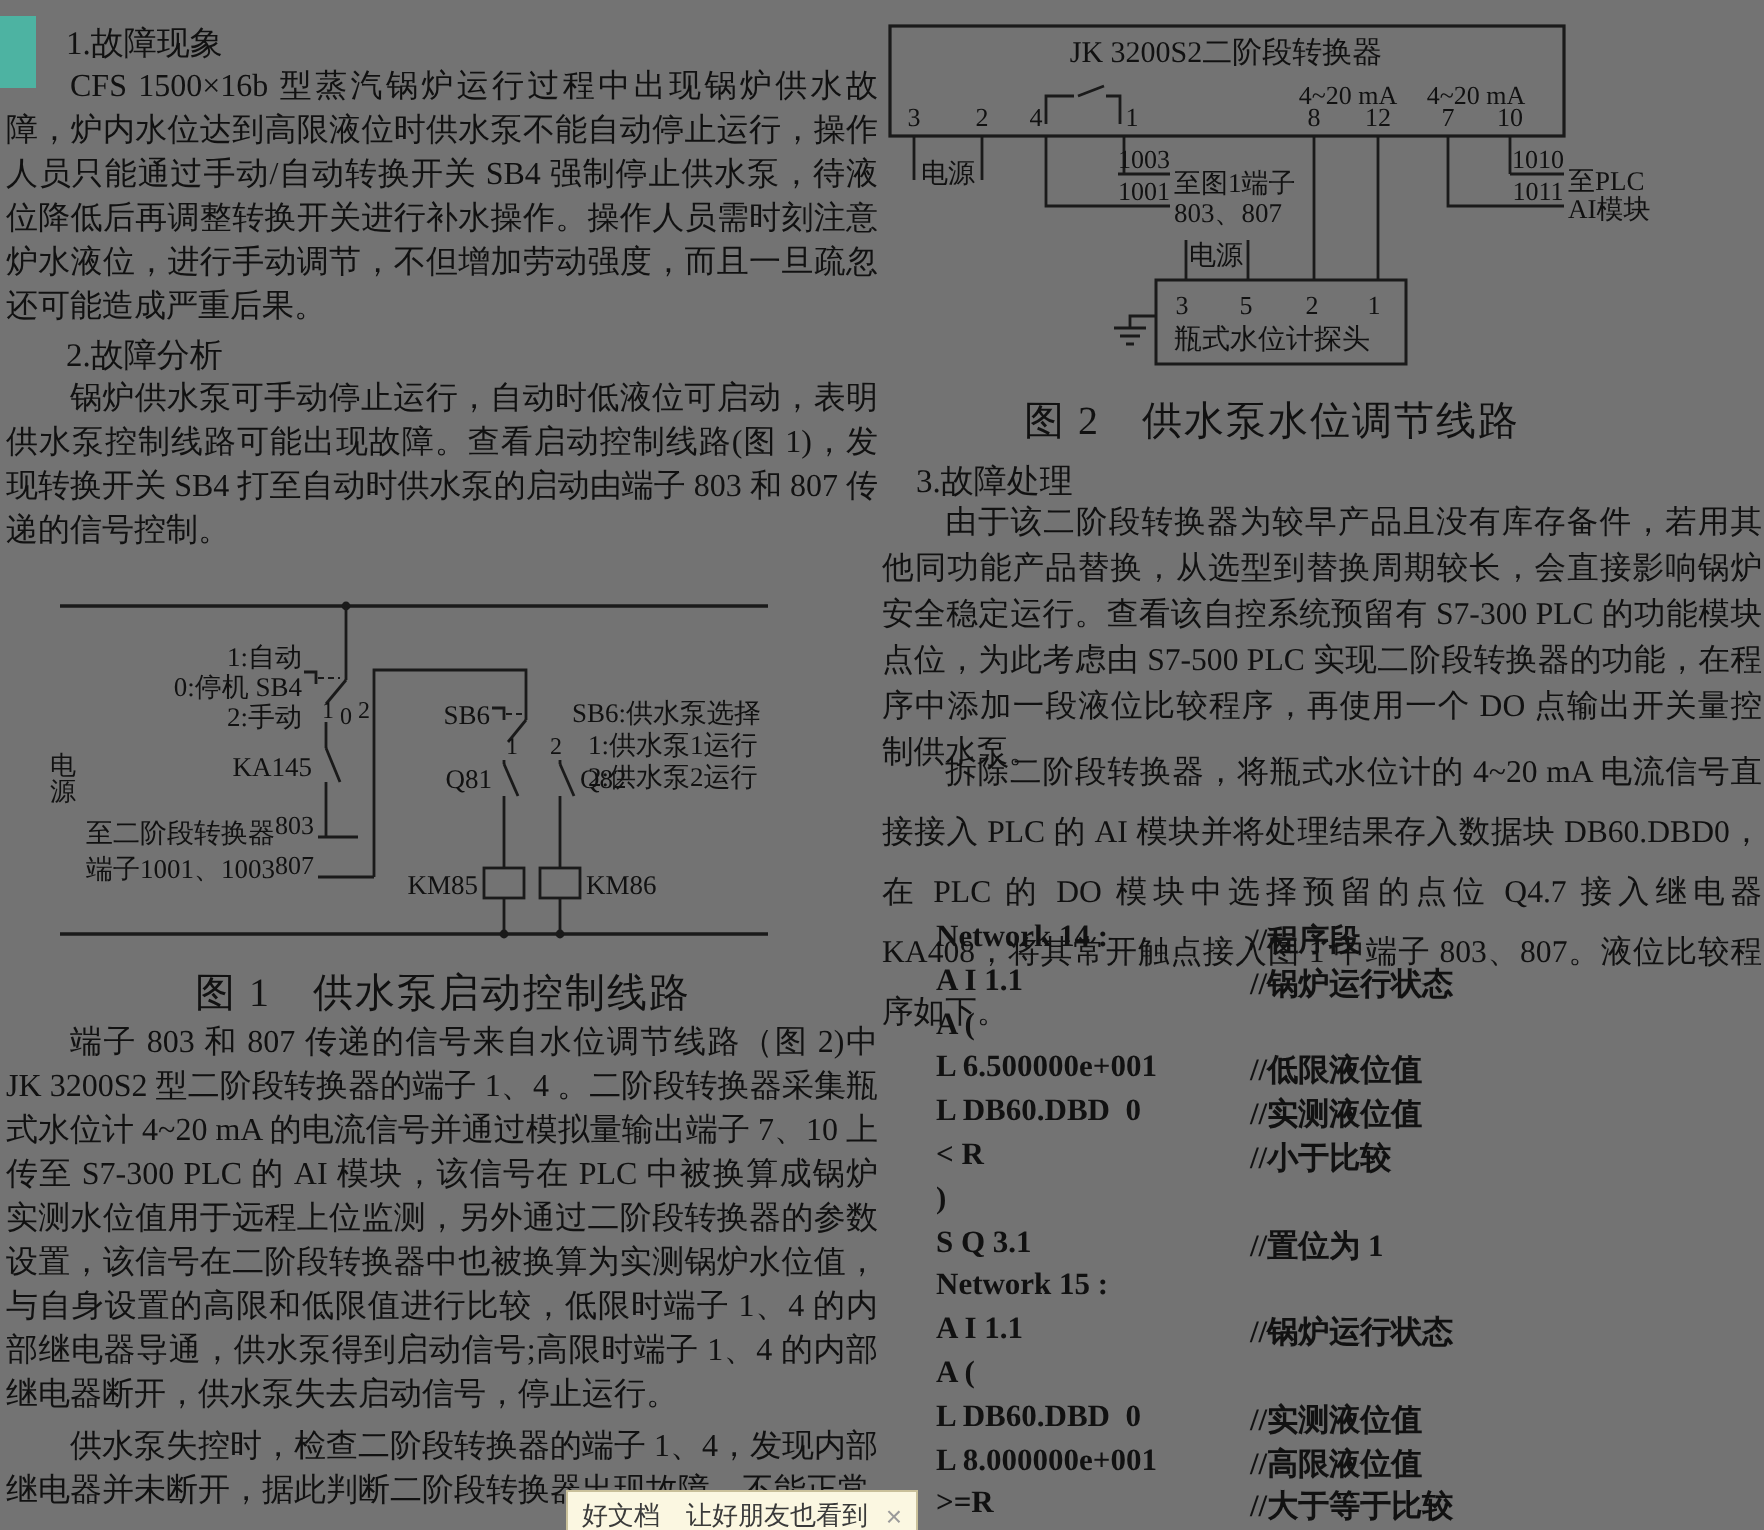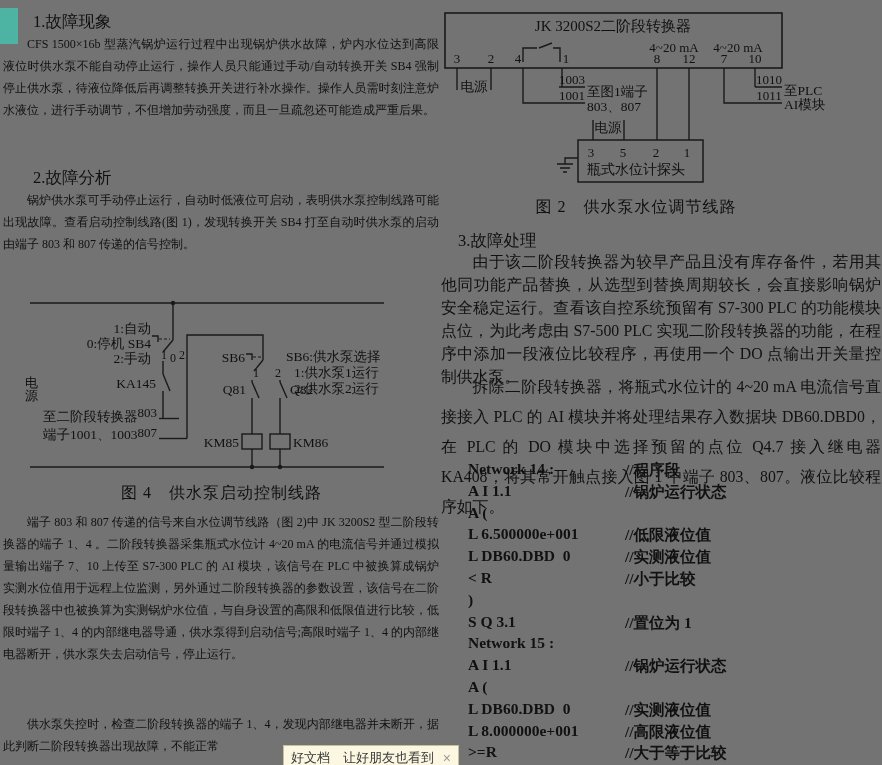--- a/index.html
+++ b/index.html
@@ -1,24 +1,24 @@
 <!DOCTYPE html>
 <html><head>
 <meta charset="utf-8">
 <style>
   html,body{margin:0;padding:0;background:#fff;}
   #page{position:relative;width:882px;height:765px;background:#737373;overflow:hidden;
         font-family:"Liberation Serif","DejaVu Serif",serif;color:#111;}
   .abs{position:absolute;}
   .heading{font-size:16.5px;white-space:nowrap;}
-  .para{font-size:12px;line-height:22px;text-align:justify;text-indent:2em;word-break:break-word;}
+  .para{font-size:16px;line-height:22px;text-align:justify;text-indent:2em;word-break:break-word;}
   .col-right .para{font-size:15.8px;}
   .rp1{line-height:23px;}
   .rp2{line-height:30px;}
-  .fig-caption{font-size:16px;text-align:center;letter-spacing:1px;}
+  .fig-caption{font-size:20px;text-align:center;letter-spacing:1px;}
   svg text{fill:#111;font-family:"Liberation Serif","DejaVu Serif",serif;}
   svg .w{stroke:#1a1a1a;stroke-width:1.4;fill:none;}
   svg .wb{stroke:#1a1a1a;stroke-width:1.7;fill:none;}
   svg .dash{stroke:#1a1a1a;stroke-width:1.1;fill:none;stroke-dasharray:3 2;}
   svg .dot{fill:#1a1a1a;}
   .t13{font-size:13px;} .t135{font-size:13.5px;} .t12{font-size:12px;} .t14{font-size:14px;} .t15{font-size:15px;}
   .corner{position:absolute;left:0;top:8px;width:18px;height:36px;}
   .code-row{position:relative;height:21.8px;font-weight:bold;}
   .code-row .ci{position:absolute;left:27px;top:0;font-size:15.5px;white-space:pre;}
   .code-row .cm{position:absolute;left:184px;top:0;font-size:15.5px;white-space:pre;}
@@ -92,21 +92,21 @@
     <text class="t135" text-anchor="end" x="236" y="157">KM85</text>
 
     <path class="w" d="M277,90 V92"></path>
     <path class="w" d="M277,92 L284,108"></path>
     <path class="w" d="M277,108 V144"></path>
     <rect class="w" x="267" y="144" width="20" height="15"></rect>
     <path class="w" d="M277,159 V177"></path>
     <text class="t135" x="287" y="104">Q82</text>
     <text class="t135" x="290" y="157">KM86</text>
   </svg>
-  <div class="abs fig-caption" style="left:3px;top:483px;width:437px;">图 4　供水泵启动控制线路</div>
+  <div class="abs fig-caption" style="left:3px;top:483px;width:437px;">图 1　供水泵启动控制线路</div>
 
   <div class="abs para" style="left:3px;top:511px;width:436px;">端子 803 和 807 传递的信号来自水位调节线路（图 2)中 JK 3200S2 型二阶段转换器的端子 1、4 。二阶段转换器采集瓶式水位计 4~20 mA 的电流信号并通过模拟量输出端子 7、10 上传至 S7-300 PLC 的 AI 模块，该信号在 PLC 中被换算成锅炉实测水位值用于远程上位监测，另外通过二阶段转换器的参数设置，该信号在二阶段转换器中也被换算为实测锅炉水位值，与自身设置的高限和低限值进行比较，低限时端子 1、4 的内部继电器导通，供水泵得到启动信号;高限时端子 1、4 的内部继电器断开，供水泵失去启动信号，停止运行。</div>
   <div class="abs para" style="left:3px;top:713px;width:436px;">供水泵失控时，检查二阶段转换器的端子 1、4，发现内部继电器并未断开，据此判断二阶段转换器出现故障，不能正常</div>
 
   <div class="col-right">
 
     <svg class="abs" style="left:441px;top:4px;" width="440" height="192" viewBox="0 0 440 192">
       <rect class="w" x="4" y="9" width="337" height="55" style="stroke-width:1.6"></rect>
       <text class="t15" text-anchor="middle" x="172" y="27">JK 3200S2二阶段转换器</text>
 

